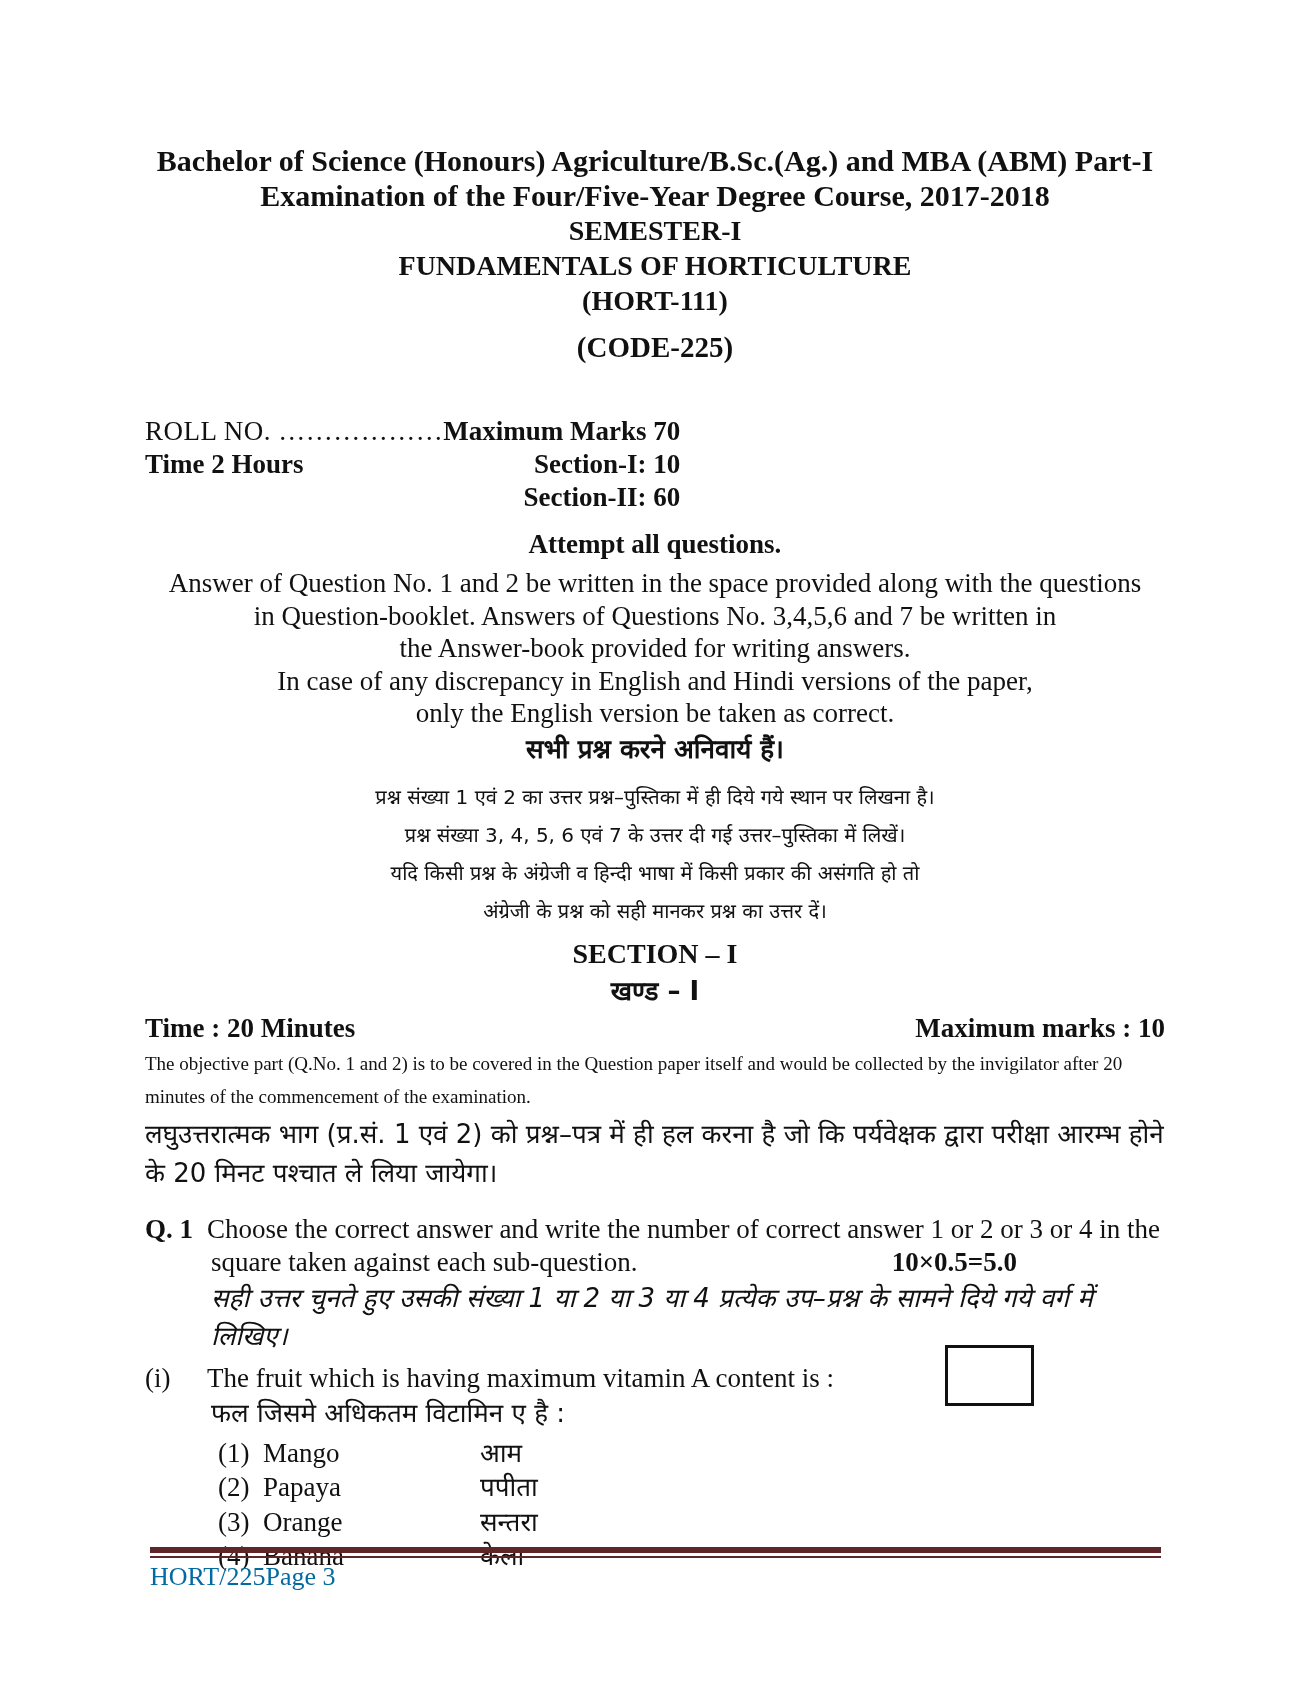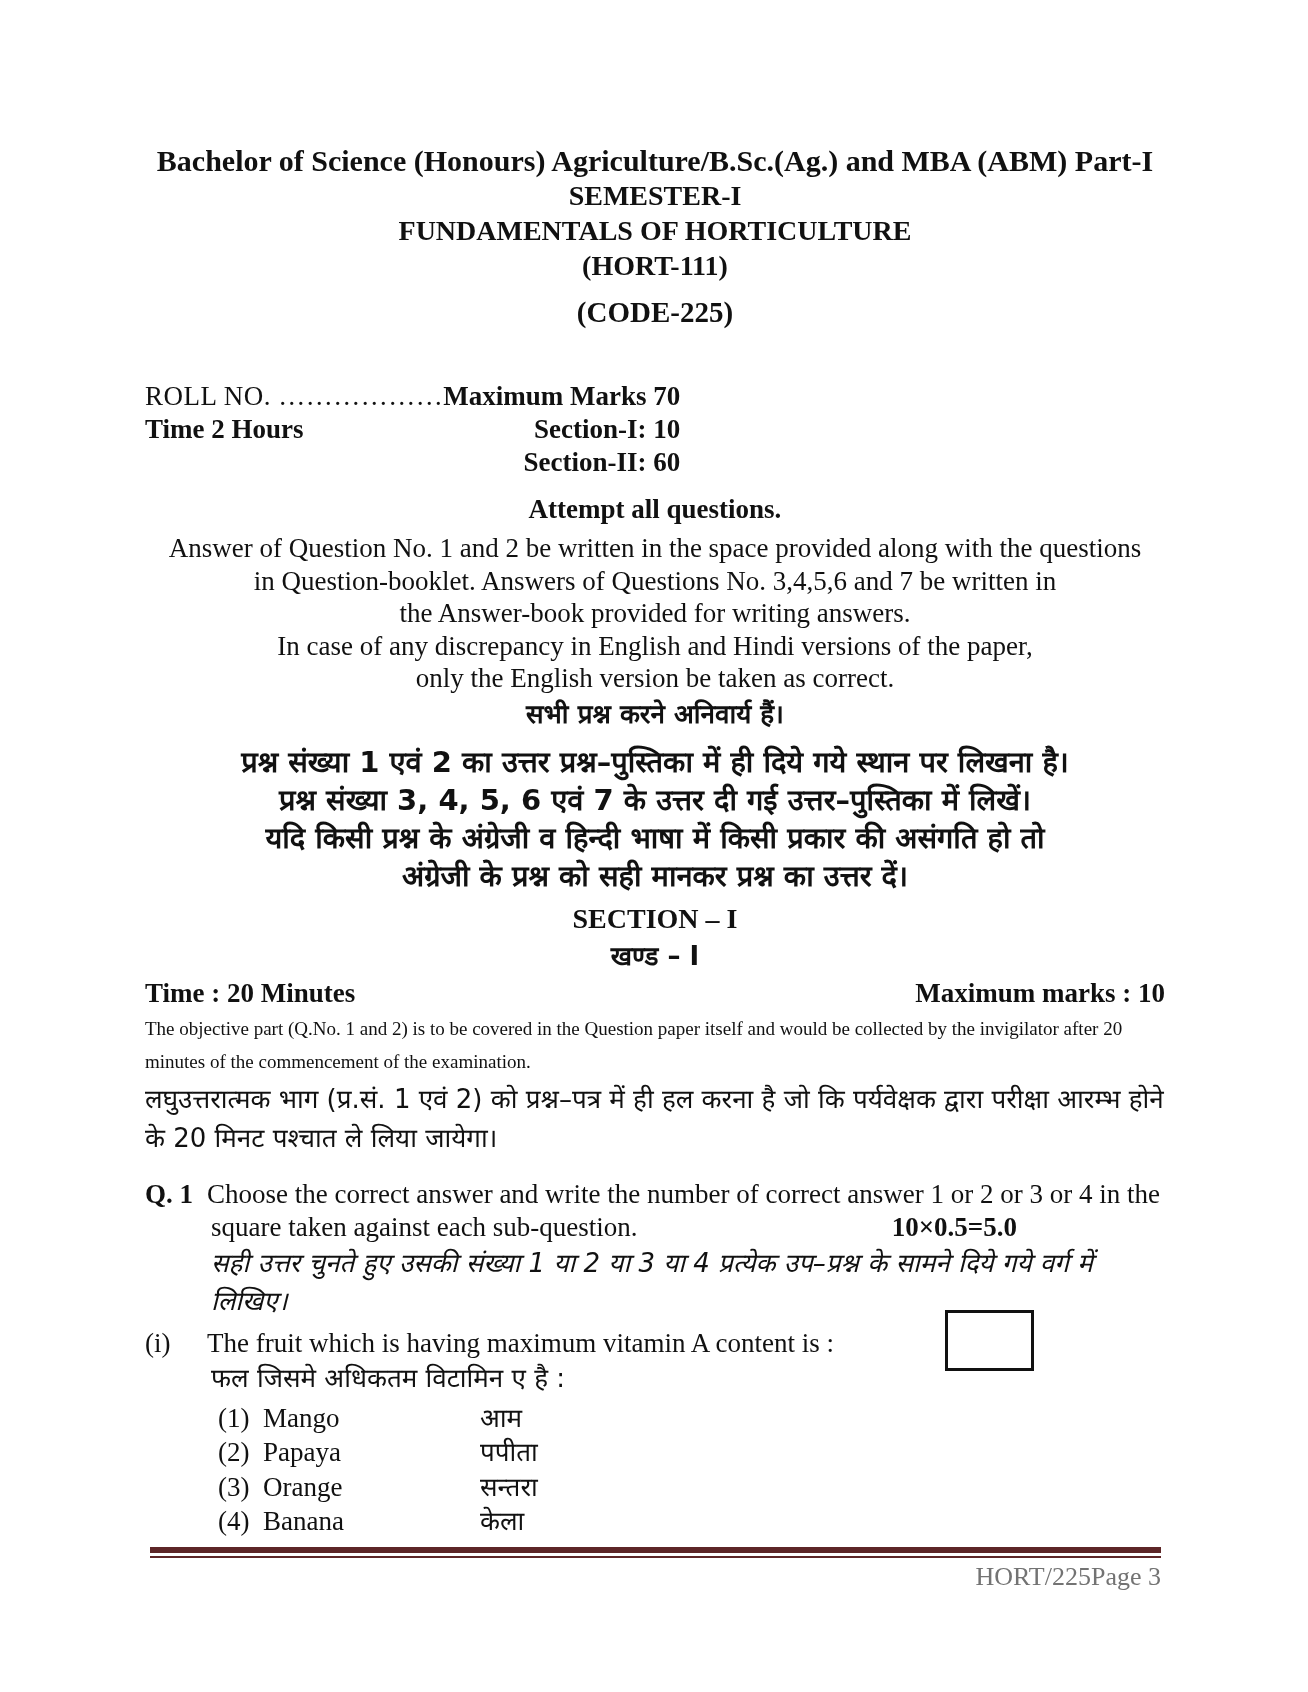--- a/index.html
+++ b/index.html
@@ -41,21 +41,21 @@
   
   .attempt-line {
     text-align: center; font-weight: bold; font-size: 27px;
     margin-top: 14px; line-height: 33px;
   }
   .centered-par { text-align: center; margin-top: 6px; }
   .centered-par .en-line { font-size: 27px; line-height: 32.5px; }
   .hi { font-family: "DejaVu Sans", "Liberation Sans", sans-serif; }
   .hi-bold-line { font-size: 26px; line-height: 38px; font-weight: bold; text-align: center; }
   .hindi-par { text-align: center; margin-top: 10px; }
-  .hindi-par .hi-line { font-size: 29px; line-height: 38px; font-weight: bold; }
+  .hindi-par .hi-line { font-size: 20px; line-height: 38px; }
 
   
   .section-title-en { text-align: center; font-weight: bold; font-size: 28px; line-height: 36px; margin-top: 6px; }
   .section-title-hi { text-align: center; font-weight: bold; font-size: 26px; line-height: 38px; }
 
   
   .time-marks-row { display: flex; justify-content: space-between; font-weight: bold; font-size: 27px; line-height: 33px; margin-top: 2px; }
 
   
   .sec-desc-en { font-size: 19px; line-height: 33px; margin: 2px 0 0 0; text-align: left; }
@@ -94,33 +94,34 @@
   
   .footer {
     position: absolute;
     left: 150px;
     top: 1547px;
     width: 1011px;
   }
   .footer-bar-thick { height: 6px; }
   .footer-bar-thin { height: 2px; margin-top: 3px; }
   .footer-text-row {
-    display: flex; justify-content: flex-end;
+    display: flex; justify-content: flex-start;
     font-size: 26px; line-height: 32px; margin-top: 3px;
-    color: #737373;
+    color: #0369a1;
   }
 </style>
 </head>
 <body>
 
 <div class="page">
   <div class="content">
 
     <div class="doc-header">
       <div class="hdr-l1">Bachelor of Science (Honours) Agriculture/B.Sc.(Ag.) and MBA (ABM) Part-I</div>
+      <div class="hdr-l2">Examination of the Four/Five-Year Degree Course, 2017-2018</div>
       <div class="hdr-l3">SEMESTER-I</div>
       <div class="hdr-l4">FUNDAMENTALS OF HORTICULTURE</div>
       <div class="hdr-l5">(HORT-111)</div>
       <div class="hdr-l6">(CODE-225)</div>
     </div>
 
     <div class="info-block">
       <div class="info-left">
         <div class="info-row roll-no">ROLL NO. ………………</div>
         <div class="info-row bold">Time 2 Hours</div>

